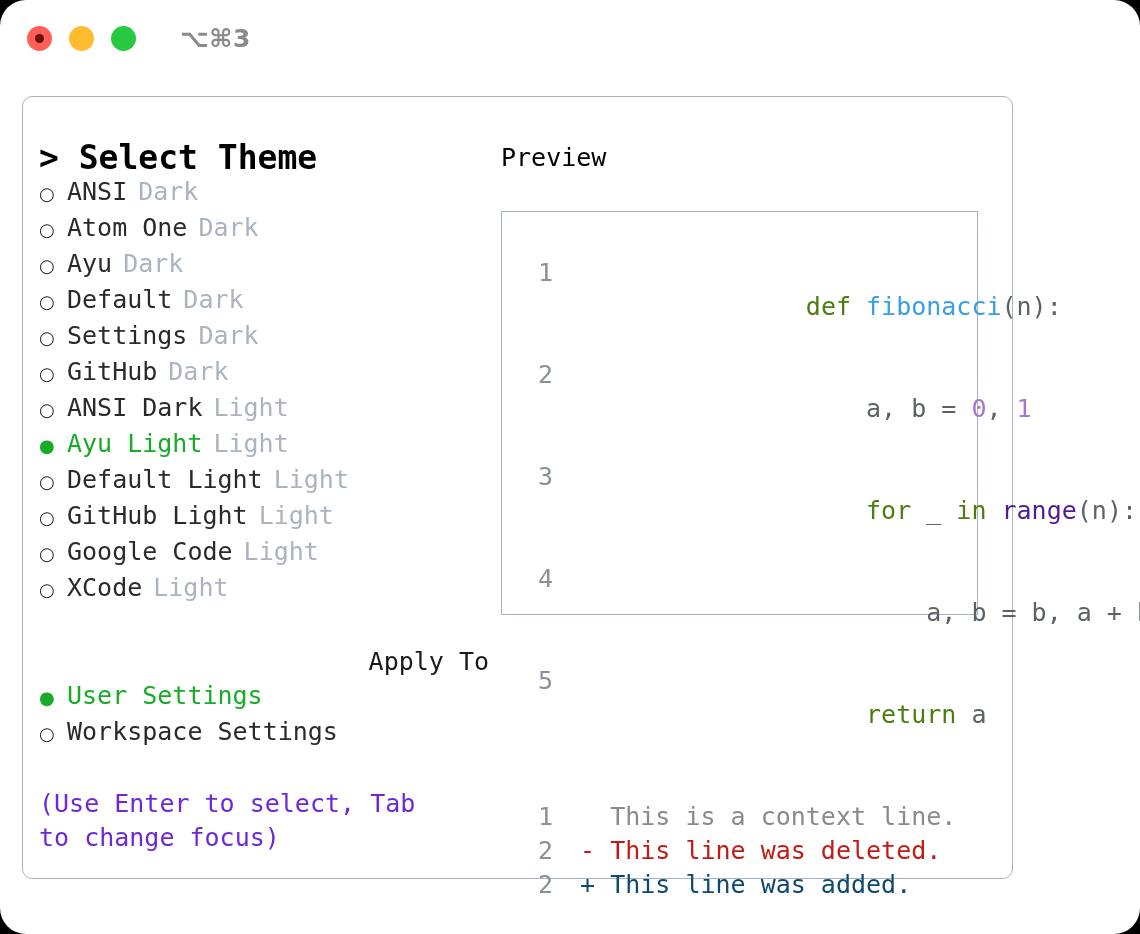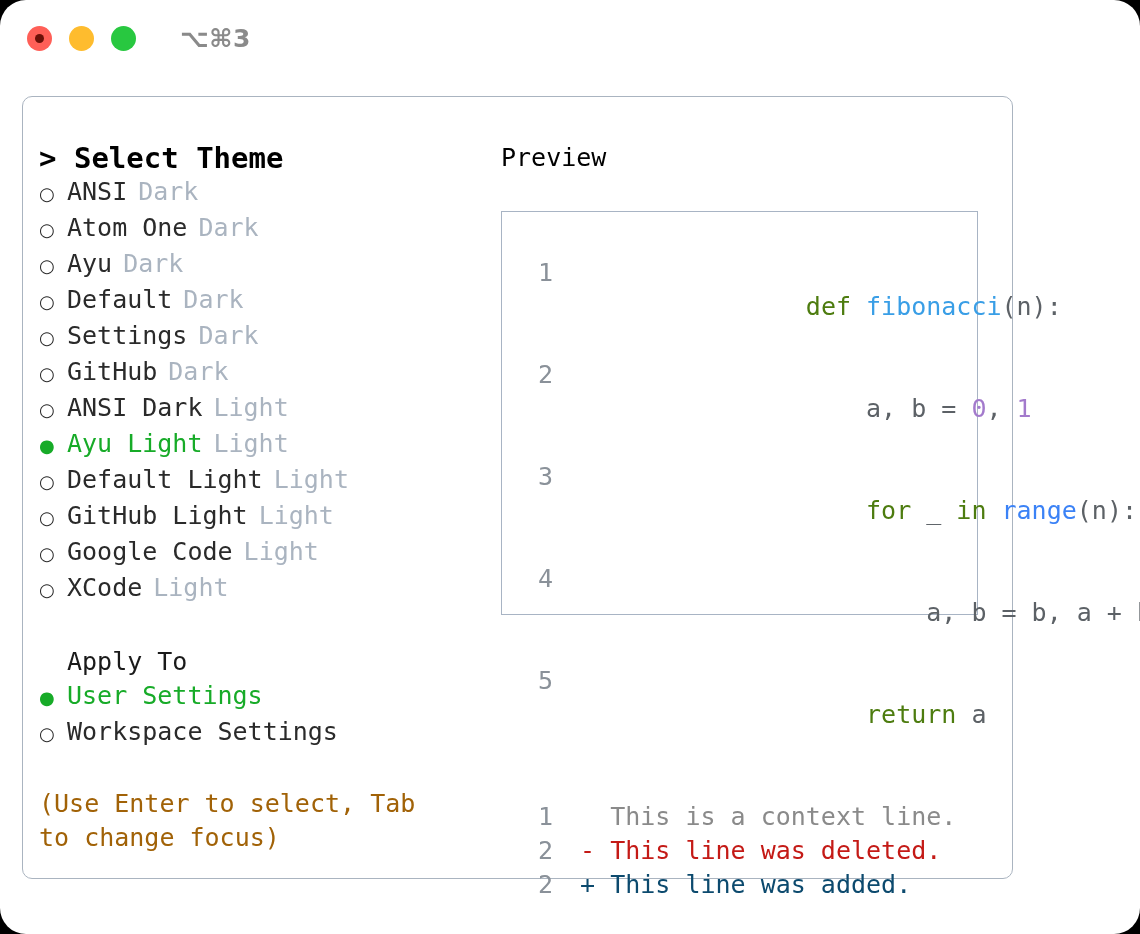--- a/index.html
+++ b/index.html
@@ -98,32 +98,33 @@
   }
   .col-right {
     position: absolute;
     left: 478px;
     top: 44px;
     width: 500px;
   }
 
   
   .section-header {
-    font-size: 29px;
+    font-size: 33px;
     font-weight: bold;
     color: #000000;
     line-height: 34px;
     white-space: pre;
   }
   .apply-header {
     font-size: 25px;
     color: #1a1a1a;
     line-height: 34px;
     padding-left: 28px;
     white-space: pre;
+    text-align: right;
   }
 
   .option-row {
     display: flex;
     align-items: baseline;
     font-size: 25px;
     line-height: 34px;
     white-space: pre;
   }
   .bullet {
@@ -140,21 +141,21 @@
     color: #aab4c0;
     margin-left: 11px;
   }
 
   .spacer-1 { height: 38px; }
   .spacer-2 { height: 36px; }
 
   .hint {
     font-size: 25px;
     line-height: 34px;
-    color: #a16207;
+    color: #6d28d9;
     width: 410px;
     white-space: pre-wrap;
   }
 
   
   .preview-title {
     font-size: 25px;
     font-weight: normal;
     color: #000000;
     line-height: 34px;
@@ -187,21 +188,21 @@
     text-align: right;
     color: #8a9199;
     margin-right: 12px;
   }
   .code-text { white-space: pre; }
   .blank-line { height: 34px; }
 
   .tk-kw   { color: #4d7c0f; }
   .tk-fn   { color: #399ee6; }
   .tk-num  { color: #a37acc; }
-  .tk-call { color: #3b82f6; }
+  .tk-call { color: #4c1d95; }
   .tk-txt  { color: #5c6166; }
   .tk-ctx  { color: #8a8a8a; }
   .tk-del  { color: #c41a16; }
   .tk-add  { color: #0c4a6e; }
 </style>
 </head>
 <body>
 
 <div class="window">
 

